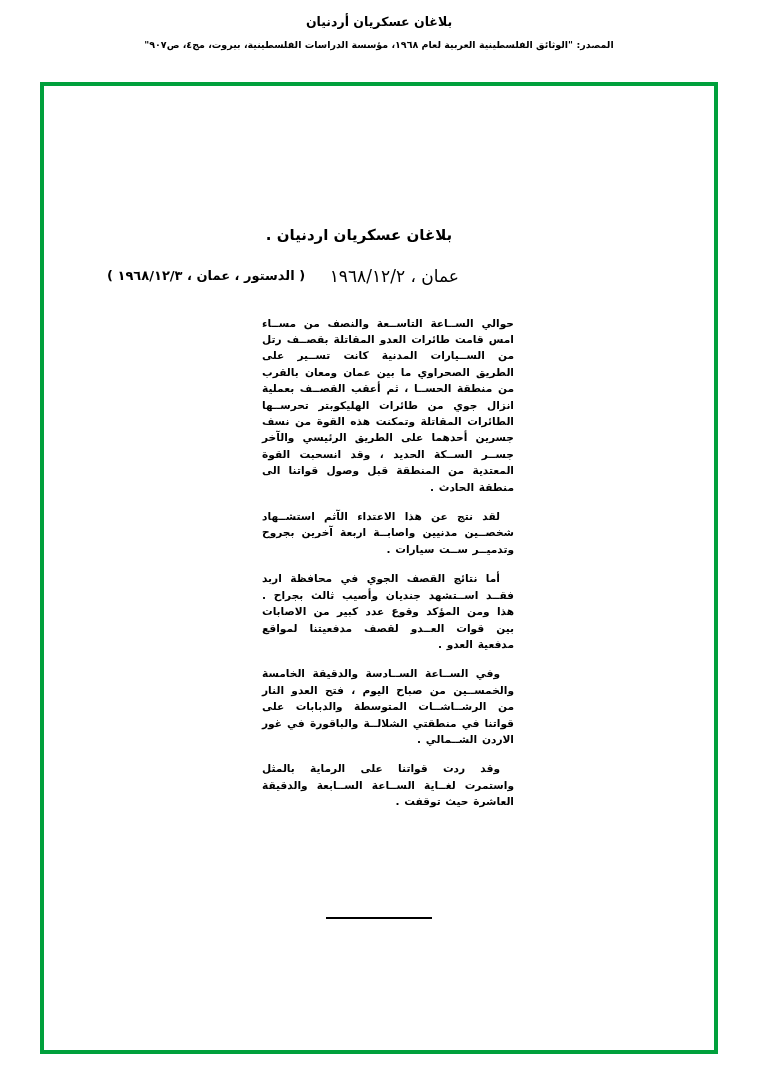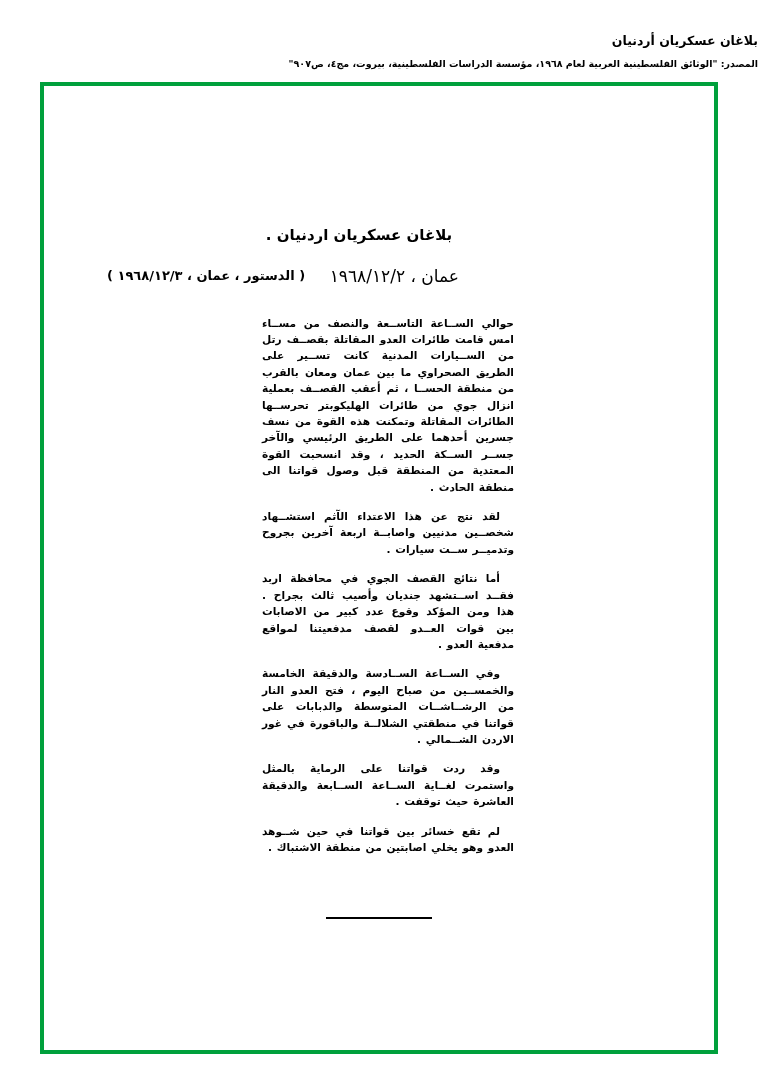--- a/index.html
+++ b/index.html
@@ -11,22 +11,22 @@
     width: 758px;
     height: 1078px;
     font-family: "DejaVu Sans", "Liberation Sans", sans-serif;
     color: #000000;
     position: relative;
     overflow: hidden;
   }
 
   
   .doc-header {
-    padding-top: 2px;
-    margin-top: 31px;
+    text-align: center;
+    padding-top: 14px;
   }
   .doc-title {
     font-size: 12.5px;
     font-weight: bold;
     letter-spacing: 0;
     direction: rtl;
   }
   .doc-source {
     font-size: 9.5px;
     font-weight: bold;
@@ -151,19 +151,18 @@
       <div class="dateline-city">عمان ، ١٩٦٨/١٢/٢</div>
       <div class="dateline-source">( الدستور ، عمان ، ١٩٦٨/١٢/٣ )</div>
     </div>
 
     <div class="body-col">
       <p class="para">حوالي الســاعة التاســعة والنصف من مســاء امس قامت طائرات العدو المقاتلة بقصــف رتل من الســيارات المدنية كانت تســير على الطريق الصحراوي ما بين عمان ومعان بالقرب من منطقة الحســا ، ثم أعقب القصــف بعملية انزال جوي من طائرات الهليكوبتر تحرســها الطائرات المقاتلة وتمكنت هذه القوة من نسف جسرين أحدهما على الطريق الرئيسي والآخر جســر الســكة الحديد ، وقد انسحبت القوة المعتدية من المنطقة قبل وصول قواتنا الى منطقة الحادث .</p>
       <p class="para indent">لقد نتج عن هذا الاعتداء الآثم استشــهاد شخصــين مدنيين واصابــة اربعة آخرين بجروح وتدميــر ســت سيارات .</p>
       <p class="para indent">أما نتائج القصف الجوي في محافظة اربد فقــد اســتشهد جنديان وأصيب ثالث بجراح . هذا ومن المؤكد وقوع عدد كبير من الاصابات بين قوات العــدو لقصف مدفعيتنا لمواقع مدفعية العدو .</p>
       <p class="para indent">وفي الســاعة الســادسة والدقيقة الخامسة والخمســين من صباح اليوم ، فتح العدو النار من الرشــاشــات المتوسطة والدبابات على قواتنا في منطقتي الشلالــة والباقورة في غور الاردن الشــمالي .</p>
       <p class="para indent">وقد ردت قواتنا على الرماية بالمثل واستمرت لغــاية الســاعة الســابعة والدقيقة العاشرة حيث توقفت .</p>
-      <p class="para indent">لم تقع خسائر بين قواتنا في حين شــوهد العدو وهو يخلي اصابتين من منطقة الاشتباك .</p>
     </div>
 
     <div class="bottom-rule"><span></span></div>
 
   </div>
 </div>
 
 </body></html>

